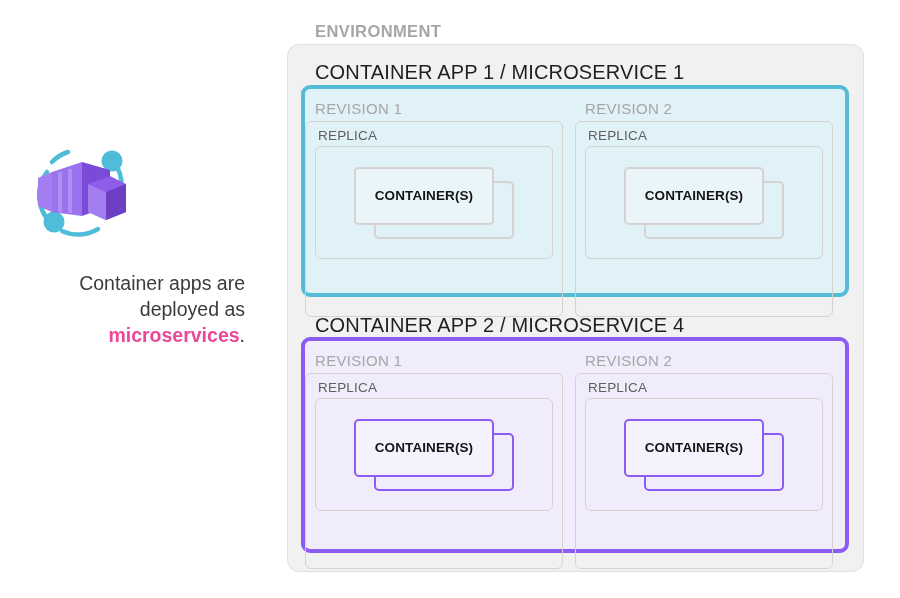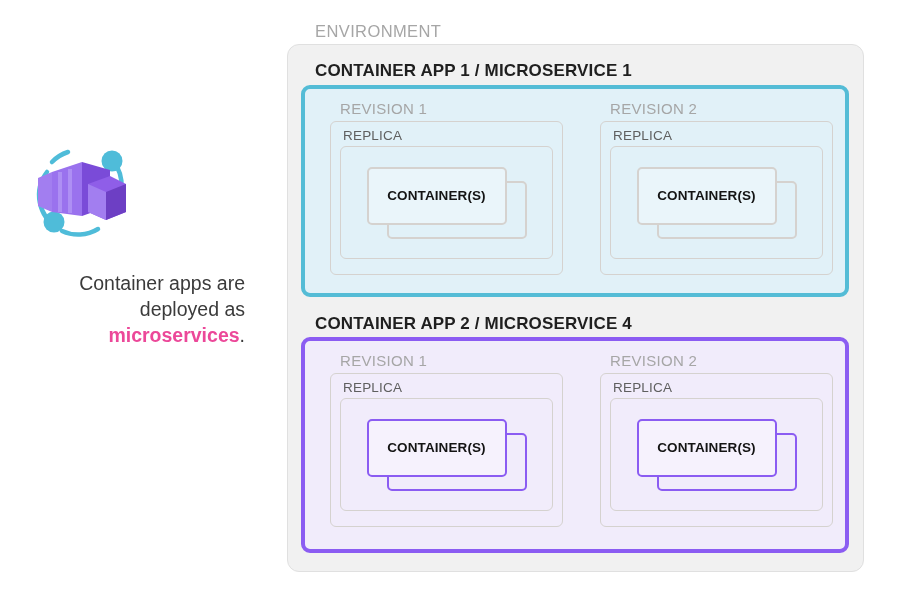--- a/index.html
+++ b/index.html
@@ -44,39 +44,39 @@
   }
 
   
   #environment-label {
     position: absolute;
     left: 315px;
     top: 22px;
     font-size: 16.5px;
     letter-spacing: 0.4px;
     color: #a6a6a6;
-    font-weight: normal;
+    font-weight: bold;
     text-align: center;
   }
   #environment-box {
     position: absolute;
     left: 287px;
     top: 44px;
     width: 577px;
     height: 528px;
     box-sizing: border-box;
     background: #f1f1f1;
     border: 1.5px solid #e0e0e0;
     border-radius: 12px;
   }
 
   .app-title {
     position: absolute;
-    font-size: 17px;
-    font-weight: bold;
+    font-size: 20px;
+    font-weight: normal;
     color: #1f1f1f;
     letter-spacing: 0.15px;
   }
   #app1-title { left: 315px; top: 61px; }
   #app2-title { left: 315px; top: 314px; }
 
   
   .app-panel {
     position: absolute;
     box-sizing: border-box;
@@ -97,36 +97,36 @@
     top: 337px;
     width: 548px;
     height: 216px;
     background: #f1ecfb;
     border: 4px solid #8b5cf2;
   }
 
   .revision-col {
     position: relative;
     flex: 1 1 50%;
-    padding: 8px 12px 10px 25px;
+    padding: 8px 12px 10px 0;
     box-sizing: border-box;
   }
   .revision-label {
     font-size: 15px;
     color: #a6a6a6;
     letter-spacing: 0.3px;
     margin: 3px 0 4px 10px;
   }
 
   .replica-box {
     position: relative;
     box-sizing: border-box;
     border: 1.5px solid #d5d2cf;
     border-radius: 6px;
-    height: 154px;
+    height: 196px;
     padding: 5px 9px;
   }
   .replica-label {
     font-size: 13.5px;
     color: #5f5f5f;
     letter-spacing: 0.2px;
     margin: 1px 0 3px 3px;
     font-weight: normal;
   }
   .replica-inner {

